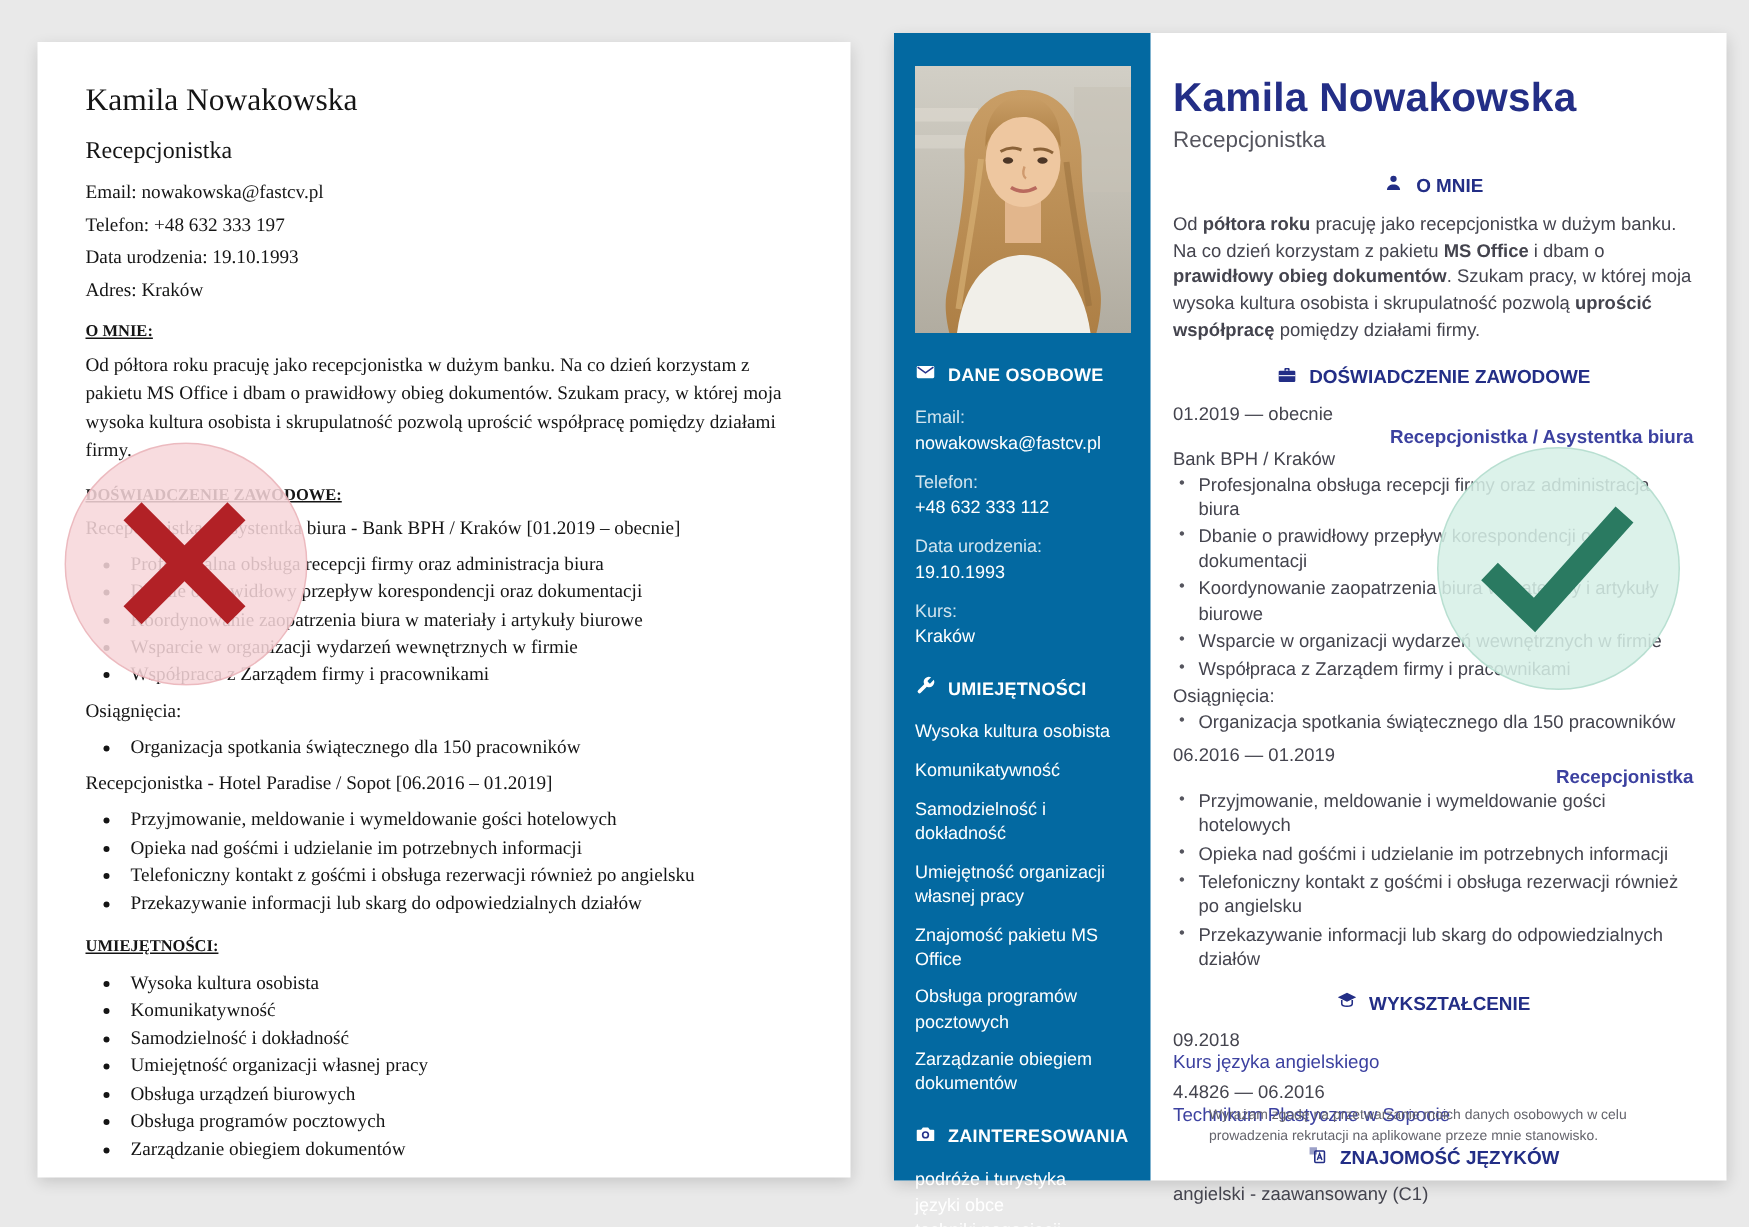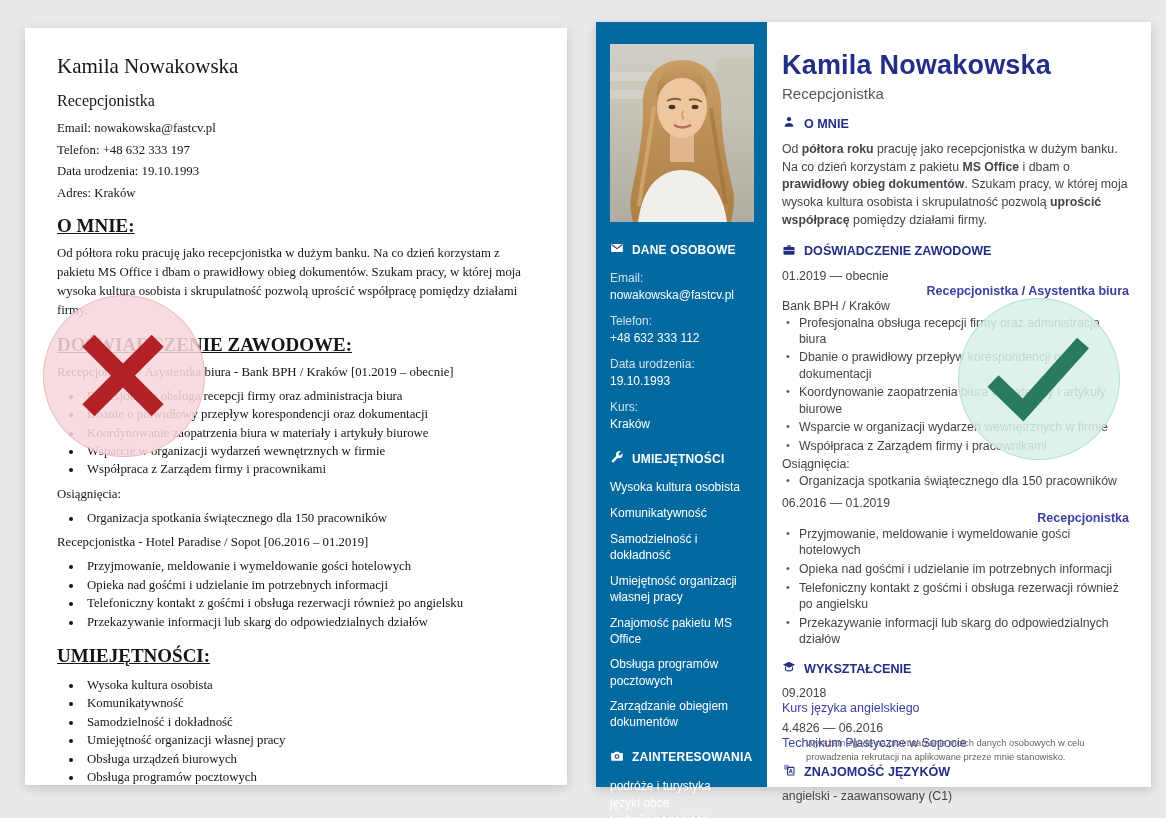--- a/index.html
+++ b/index.html
@@ -13,21 +13,21 @@
   
   #plain-page {
     left:25px; top:28px; width:542px; height:757px;
     padding:26px 36px 22px 32px;
     font-family:"Liberation Serif", serif; color:#151515;
     display:flex; flex-direction:column; overflow:hidden;
   }
   .p-name  { font-size:21px; font-weight:400; margin:0 0 13px; }
   .p-title { font-size:16px; font-weight:400; margin:0 0 11px; }
   .p-line  { font-size:12.8px; margin:0 0 6.5px; }
-  .p-heading { font-size:19px; font-weight:700; text-decoration:underline; margin:8px 0 7px; }
+  .p-heading { font-size:11px; font-weight:700; text-decoration:underline; margin:8px 0 7px; }
   .p-body  { font-size:12.8px; line-height:1.48; margin:0 0 6px; }
   .p-job   { font-size:12.8px; margin:2px 0 5px; }
   .p-ul    { margin:2px 0 6px 26px; padding:0; }
   .p-ul li { font-size:12.8px; line-height:1.44; padding-left:4px; margin:0; }
 
   
   #styled-page { left:596px; top:22px; width:555px; height:765px; display:flex; }
   .sidebar {
     width:171px; flex:none; background:#0369a1; color:#fff;
     padding:22px 13px 18px 14px; box-sizing:border-box;
@@ -39,21 +39,21 @@
   .sb-gap { margin-top:18px; }
   .sb-field { font-size:12px; line-height:1.38; margin:0 0 10px; }
   .sb-label { color:rgba(255,255,255,.82); }
   .sb-value { color:#fff; }
   .sb-skill { font-size:12px; line-height:1.35; margin:0 0 9.5px; }
   .sb-interest { font-size:12px; line-height:1.42; margin:0; }
 
   .main { flex:1; position:relative; padding:28px 22px 20px 15px; box-sizing:border-box; color:#44444e; }
   .m-name  { font-size:27px; font-weight:700; color:#232e86; margin:0 0 4px; letter-spacing:.2px; }
   .m-title { font-size:15px; color:#55555e; margin:0 0 12px; }
-  .m-heading { display:flex; align-items:center; gap:8px; color:#232e86; font-size:12.6px; font-weight:700; margin:13px 0 9px; }
+  .m-heading { display:flex; align-items:center; gap:8px; color:#232e86; font-size:12.6px; font-weight:700; margin:13px 0 9px;justify-content:center; }
   .m-heading svg { width:14px; height:14px; flex:none; }
   .m-body { font-size:12.3px; line-height:1.44; margin:0; }
   .m-body b { font-weight:700; }
   .entry-dates { font-size:12.3px; margin:7px 0 1px; }
   .entry-title { font-size:12.5px; font-weight:700; color:#3c41a0; margin:0 0 1px;text-align:right; }
   .entry-company { font-size:12.3px; margin:0 0 2px; }
   .m-ul { list-style:none; margin:0; padding:0; }
   .m-ul li { font-size:12.3px; line-height:1.32; position:relative; padding-left:17px; margin:0 0 2.5px; }
   .m-ul li::before { content:"\2022"; position:absolute; left:4px; top:0; font-size:11px; color:#55555e; }
   .ach-label { font-size:12.3px; margin:2px 0 2px; }

